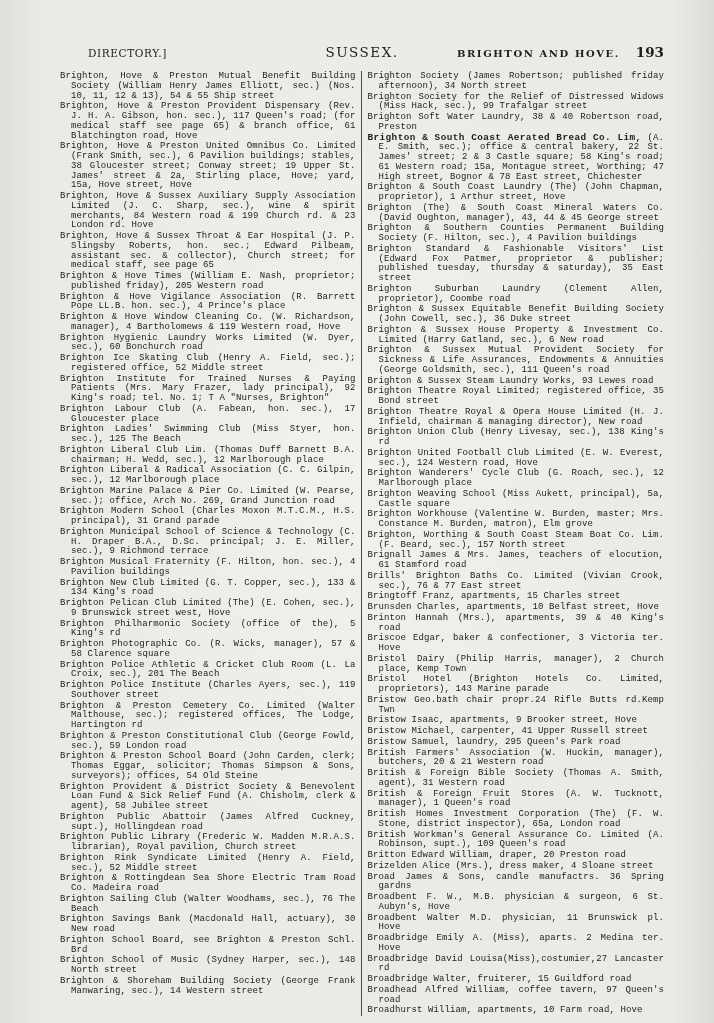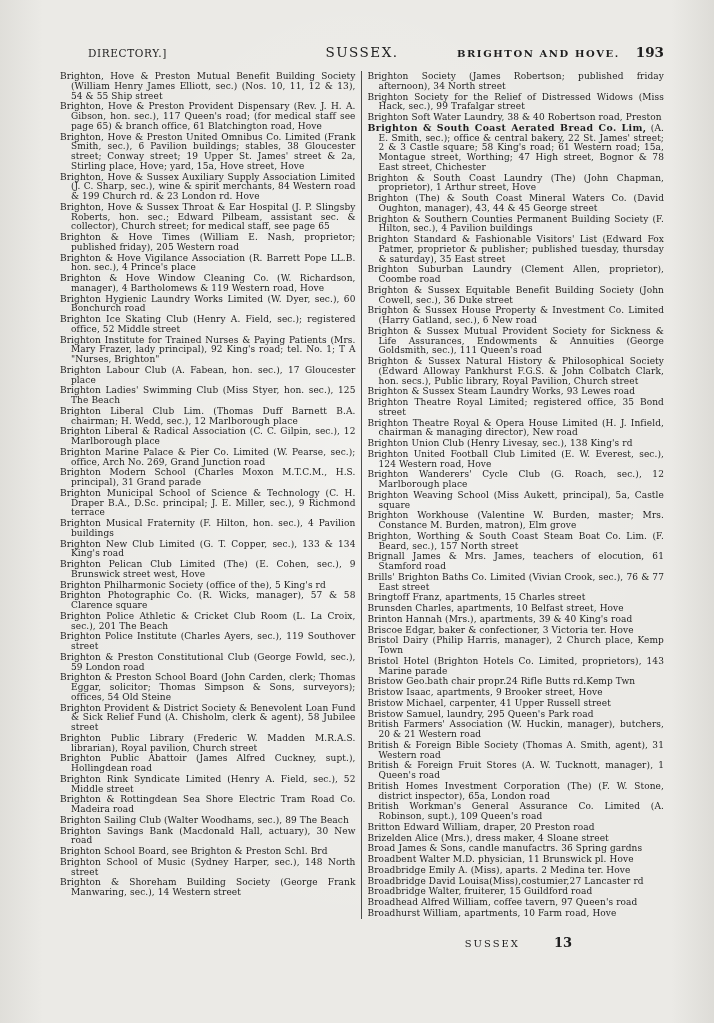--- a/index.html
+++ b/index.html
@@ -36,20 +36,21 @@
   .hdr-right { justify-self: end; white-space: nowrap; }
   .hdr-right .section-label {
     font-size: 10px; letter-spacing: 1.6px; font-weight: 600;
   }
   .hdr-right .pagenum {
     font-size: 13.5px; font-weight: 700; margin-left: 16px;
   }
   .columns {
     display: flex;
     align-items: stretch;
+    font-family: Liberation Mono, monospace;
   }
   .col {
     width: 298px;
     font-size: 9px;
     line-height: 9.75px;
     text-align: justify;
     letter-spacing: 0.1px;
   }
   .col-left { padding-right: 5px; }
   .col-right {
@@ -139,36 +140,37 @@
         <p class="entry"><span class="entry-bold"></span><span>Brighton Pelican Club Limited (The) (E. Cohen, sec.), 9 Brunswick street west, Hove</span></p>
 
         <p class="entry"><span class="entry-bold"></span><span>Brighton Philharmonic Society (office of the), 5 King's rd</span></p>
 
         <p class="entry"><span class="entry-bold"></span><span>Brighton Photographic Co. (R. Wicks, manager), 57 &amp; 58 Clarence square</span></p>
 
         <p class="entry"><span class="entry-bold"></span><span>Brighton Police Athletic &amp; Cricket Club Room (L. La Croix, sec.), 201 The Beach</span></p>
 
         <p class="entry"><span class="entry-bold"></span><span>Brighton Police Institute (Charles Ayers, sec.), 119 Southover street</span></p>
 
+        <p class="entry"><span class="entry-bold"></span><span>Brighton &amp; Preston Cemetery Co. Limited (Walter Malthouse, sec.); registered offices, The Lodge, Hartington rd</span></p>
 
         <p class="entry"><span class="entry-bold"></span><span>Brighton &amp; Preston Constitutional Club (George Fowld, sec.), 59 London road</span></p>
 
         <p class="entry"><span class="entry-bold"></span><span>Brighton &amp; Preston School Board (John Carden, clerk; Thomas Eggar, solicitor; Thomas Simpson &amp; Sons, surveyors); offices, 54 Old Steine</span></p>
 
         <p class="entry"><span class="entry-bold"></span><span>Brighton Provident &amp; District Society &amp; Benevolent Loan Fund &amp; Sick Relief Fund (A. Chisholm, clerk &amp; agent), 58 Jubilee street</span></p>
 
+        <p class="entry"><span class="entry-bold"></span><span>Brighton Public Abattoir (James Alfred Cuckney, supt.), Hollingdean road</span></p>
+
         <p class="entry"><span class="entry-bold"></span><span>Brighton Public Library (Frederic W. Madden M.R.A.S. librarian), Royal pavilion, Church street</span></p>
 
-        <p class="entry"><span class="entry-bold"></span><span>Brighton Public Abattoir (James Alfred Cuckney, supt.), Hollingdean road</span></p>
-
         <p class="entry"><span class="entry-bold"></span><span>Brighton Rink Syndicate Limited (Henry A. Field, sec.), 52 Middle street</span></p>
 
         <p class="entry"><span class="entry-bold"></span><span>Brighton &amp; Rottingdean Sea Shore Electric Tram Road Co. Madeira road</span></p>
 
-        <p class="entry"><span class="entry-bold"></span><span>Brighton Sailing Club (Walter Woodhams, sec.), 89 The Beach</span></p>
+        <p class="entry"><span class="entry-bold"></span><span>Brighton Sailing Club (Walter Woodhams, sec.), 76 The Beach</span></p>
 
         <p class="entry"><span class="entry-bold"></span><span>Brighton Savings Bank (Macdonald Hall, actuary), 30 New road</span></p>
 
         <p class="entry"><span class="entry-bold"></span><span>Brighton School Board, see Brighton &amp; Preston Schl. Brd</span></p>
 
         <p class="entry"><span class="entry-bold"></span><span>Brighton School of Music (Sydney Harper, sec.), 148 North street</span></p>
 
         <p class="entry"><span class="entry-bold"></span><span>Brighton &amp; Shoreham Building Society (George Frank Manwaring, sec.), 14 Western street</span></p>
       </div>
     <div class="col col-right">
@@ -190,21 +192,20 @@
         <p class="entry"><span class="entry-bold"></span><span>Brighton Standard &amp; Fashionable Visitors' List (Edward Fox Patmer, proprietor &amp; publisher; published tuesday, thursday &amp; saturday), 35 East street</span></p>
 
         <p class="entry"><span class="entry-bold"></span><span>Brighton Suburban Laundry (Clement Allen, proprietor), Coombe road</span></p>
 
         <p class="entry"><span class="entry-bold"></span><span>Brighton &amp; Sussex Equitable Benefit Building Society (John Cowell, sec.), 36 Duke street</span></p>
 
         <p class="entry"><span class="entry-bold"></span><span>Brighton &amp; Sussex House Property &amp; Investment Co. Limited (Harry Gatland, sec.), 6 New road</span></p>
 
         <p class="entry"><span class="entry-bold"></span><span>Brighton &amp; Sussex Mutual Provident Society for Sickness &amp; Life Assurances, Endowments &amp; Annuities (George Goldsmith, sec.), 111 Queen's road</span></p>
 
-        <p class="entry"><span class="entry-bold"></span><span>Brighton &amp; Sussex Natural History &amp; Philosophical Society (Edward Alloway Pankhurst F.G.S. &amp; John Colbatch Clark, hon. secs.), Public library, Royal Pavilion, Church street</span></p>
 
         <p class="entry"><span class="entry-bold"></span><span>Brighton &amp; Sussex Steam Laundry Works, 93 Lewes road</span></p>
 
         <p class="entry"><span class="entry-bold"></span><span>Brighton Theatre Royal Limited; registered office, 35 Bond street</span></p>
 
         <p class="entry"><span class="entry-bold"></span><span>Brighton Theatre Royal &amp; Opera House Limited (H. J. Infield, chairman &amp; managing director), New road</span></p>
 
         <p class="entry"><span class="entry-bold"></span><span>Brighton Union Club (Henry Livesay, sec.), 138 King's rd</span></p>
 
         <p class="entry"><span class="entry-bold"></span><span>Brighton United Football Club Limited (E. W. Everest, sec.), 124 Western road, Hove</span></p>
@@ -251,20 +252,21 @@
         <p class="entry"><span class="entry-bold"></span><span>British Homes Investment Corporation (The) (F. W. Stone, district inspector), 65a, London road</span></p>
 
         <p class="entry"><span class="entry-bold"></span><span>British Workman's General Assurance Co. Limited (A. Robinson, supt.), 109 Queen's road</span></p>
 
         <p class="entry"><span class="entry-bold"></span><span>Britton Edward William, draper, 20 Preston road</span></p>
 
         <p class="entry"><span class="entry-bold"></span><span>Brizelden Alice (Mrs.), dress maker, 4 Sloane street</span></p>
 
         <p class="entry"><span class="entry-bold"></span><span>Broad James &amp; Sons, candle manufactrs. 36 Spring gardns</span></p>
 
+        <p class="entry"><span class="entry-bold"></span><span>Broadbent F. W., M.B. physician &amp; surgeon, 6 St. Aubyn's, Hove</span></p>
 
         <p class="entry"><span class="entry-bold"></span><span>Broadbent Walter M.D. physician, 11 Brunswick pl. Hove</span></p>
 
         <p class="entry"><span class="entry-bold"></span><span>Broadbridge Emily A. (Miss), aparts. 2 Medina ter. Hove</span></p>
 
         <p class="entry"><span class="entry-bold"></span><span>Broadbridge David Louisa(Miss),costumier,27 Lancaster rd</span></p>
 
         <p class="entry"><span class="entry-bold"></span><span>Broadbridge Walter, fruiterer, 15 Guildford road</span></p>
 
         <p class="entry"><span class="entry-bold"></span><span>Broadhead Alfred William, coffee tavern, 97 Queen's road</span></p>

